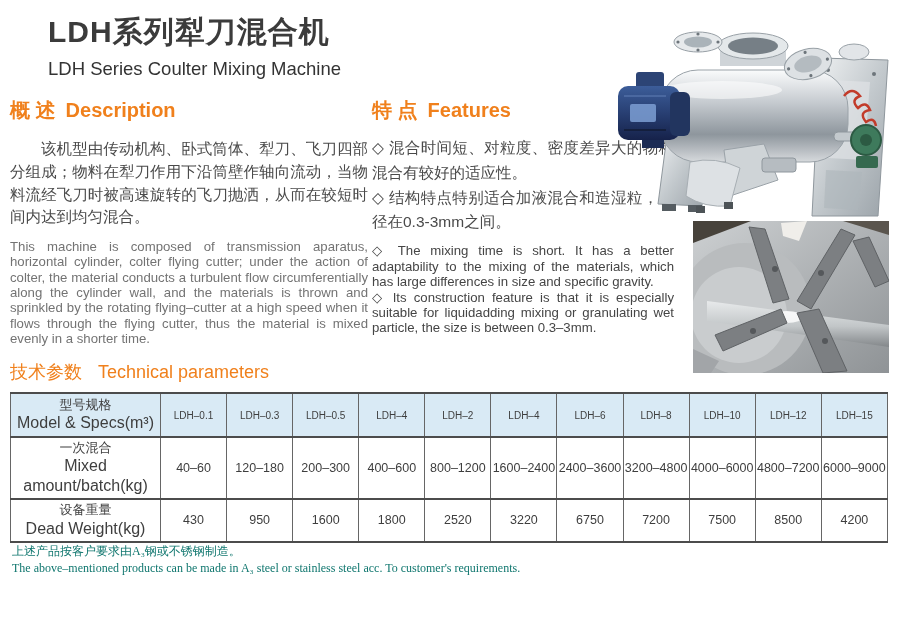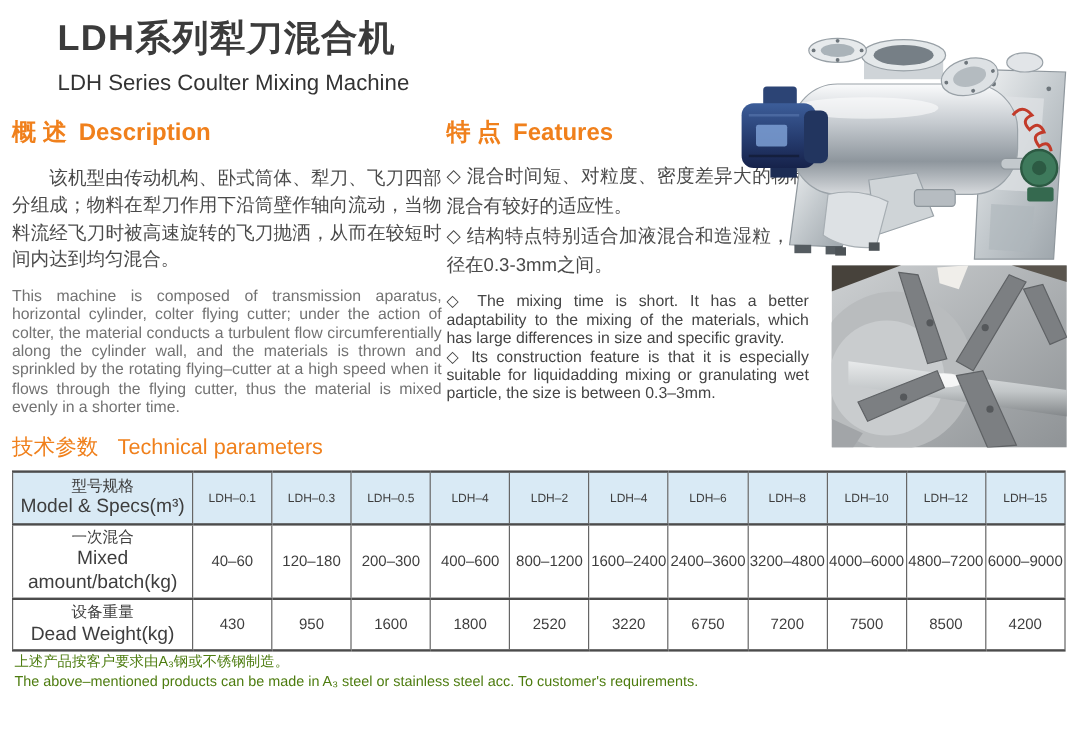--- a/index.html
+++ b/index.html
@@ -54,21 +54,21 @@
     border-top:2px solid var(--border-dark);border-bottom:2px solid var(--border-dark);
     font-weight:normal;padding:2px 1px;}
   table.spec thead th{background:var(--table-head-bg);height:44px;font-size:10px;}
   table.spec tbody th,table.spec tbody td{height:34px;}
   table.spec .rowlabel{font-size:13px;line-height:1.25;text-align:center;}
   table.spec .rowlabel .en-small{font-size:16px;}
   table.spec tbody td{font-size:12.5px;}
   col.c0{width:150px;}
 
   
-  .footnotes{position:absolute;left:12px;top:544px;font-size:12px;line-height:1.25;color:#4d7c0f;}
+  .footnotes{position:absolute;left:12px;top:544px;font-size:12px;line-height:1.25;color:#0f766e;font-family:Liberation Serif, serif;}
   .footnotes p{margin-bottom:2px;}
 </style>
 </head>
 <body>
 
 <div class="page">
 
   <div class="title-block">
     <div class="title-zh">LDH系列犁刀混合机</div>
     <div class="title-en">LDH Series Coulter Mixing Machine</div>

